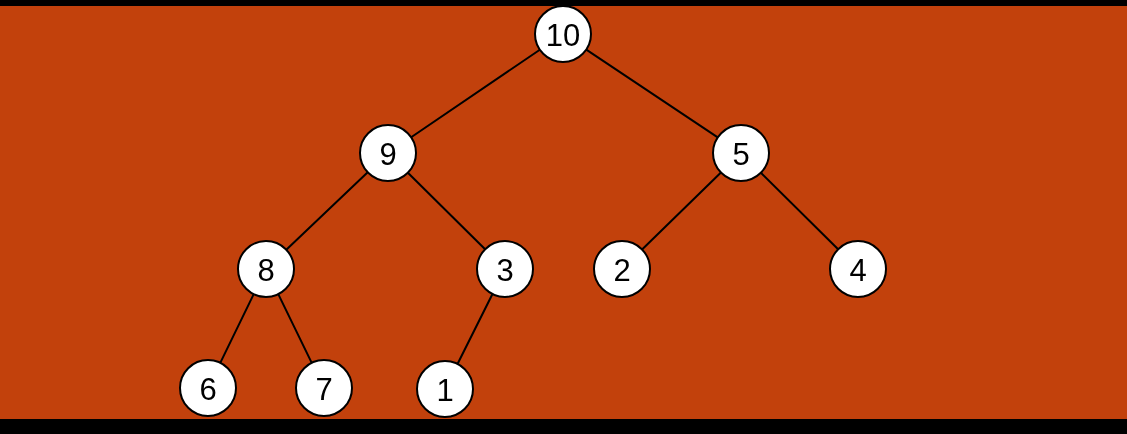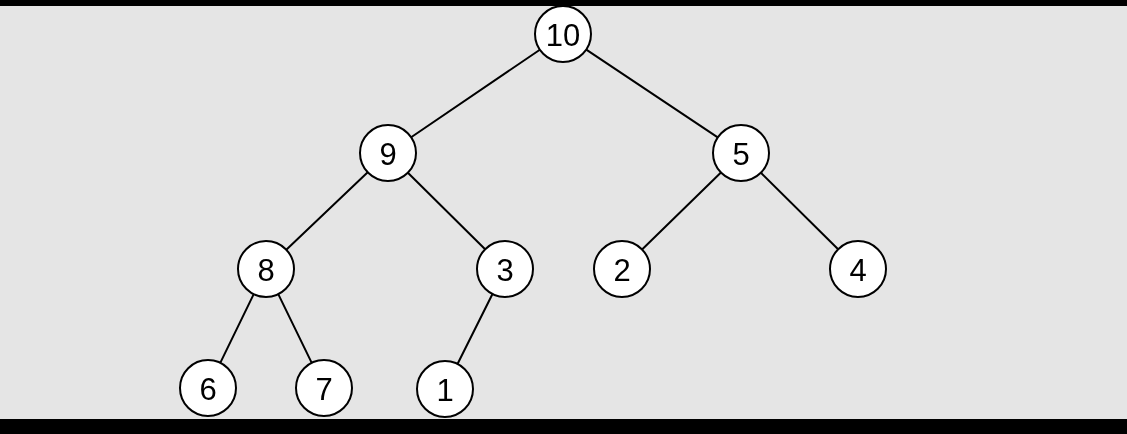--- a/index.html
+++ b/index.html
@@ -50,21 +50,21 @@
     font-family: "Liberation Sans", sans-serif;
     font-size: 31px;
     fill: #000000;
     text-anchor: middle;
     dominant-baseline: central;
   }
 </style>
 </head>
 <body>
 
-<div id="canvas" style="background: #e5e5e5;">
+<div id="canvas" style="background: #c2410c;">
 
   <div class="letterbox" id="bar-top" style="background: rgb(0, 0, 0); height: 6px; top: 0px;"></div>
 
   <svg id="tree-svg" viewBox="0 0 1127 434">
     <g id="edge-layer">
         <line x1="539.85" y1="49.74" x2="411.15" y2="137.26" class="tree-edge" stroke="#000000" stroke-width="2"></line>
         <line x1="586.28" y1="49.56" x2="717.72" y2="137.44" class="tree-edge" stroke="#000000" stroke-width="2"></line>
         <line x1="367.71" y1="172.29" x2="286.29" y2="249.71" class="tree-edge" stroke="#000000" stroke-width="2"></line>
         <line x1="407.88" y1="172.71" x2="485.12" y2="249.29" class="tree-edge" stroke="#000000" stroke-width="2"></line>
         <line x1="720.95" y1="172.54" x2="642.05" y2="249.46" class="tree-edge" stroke="#000000" stroke-width="2"></line>

